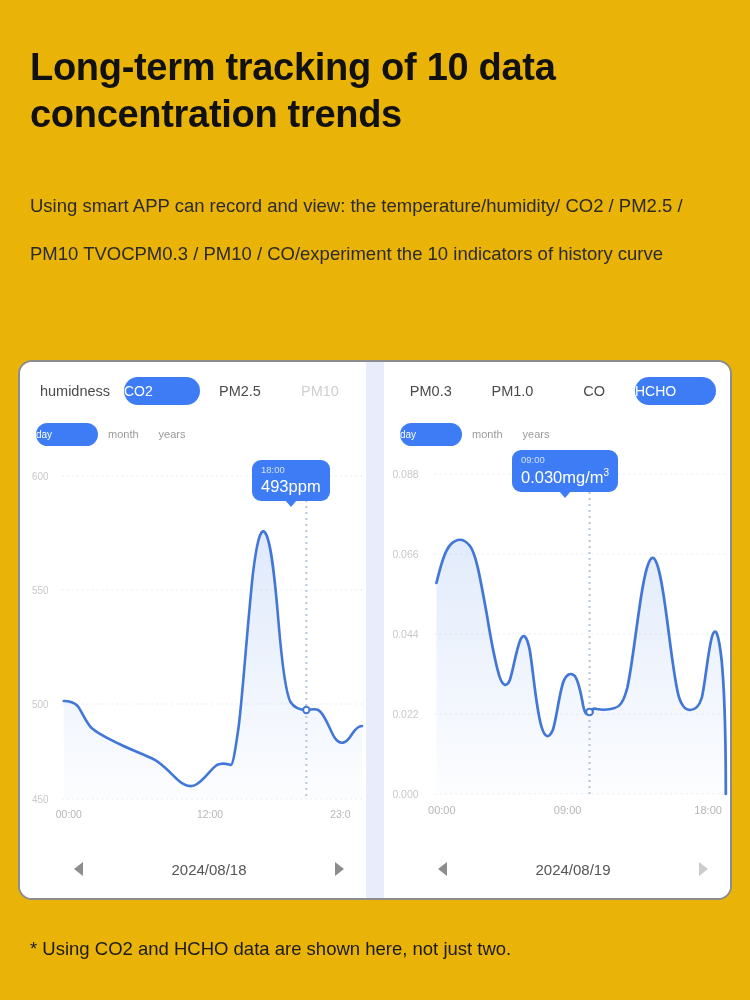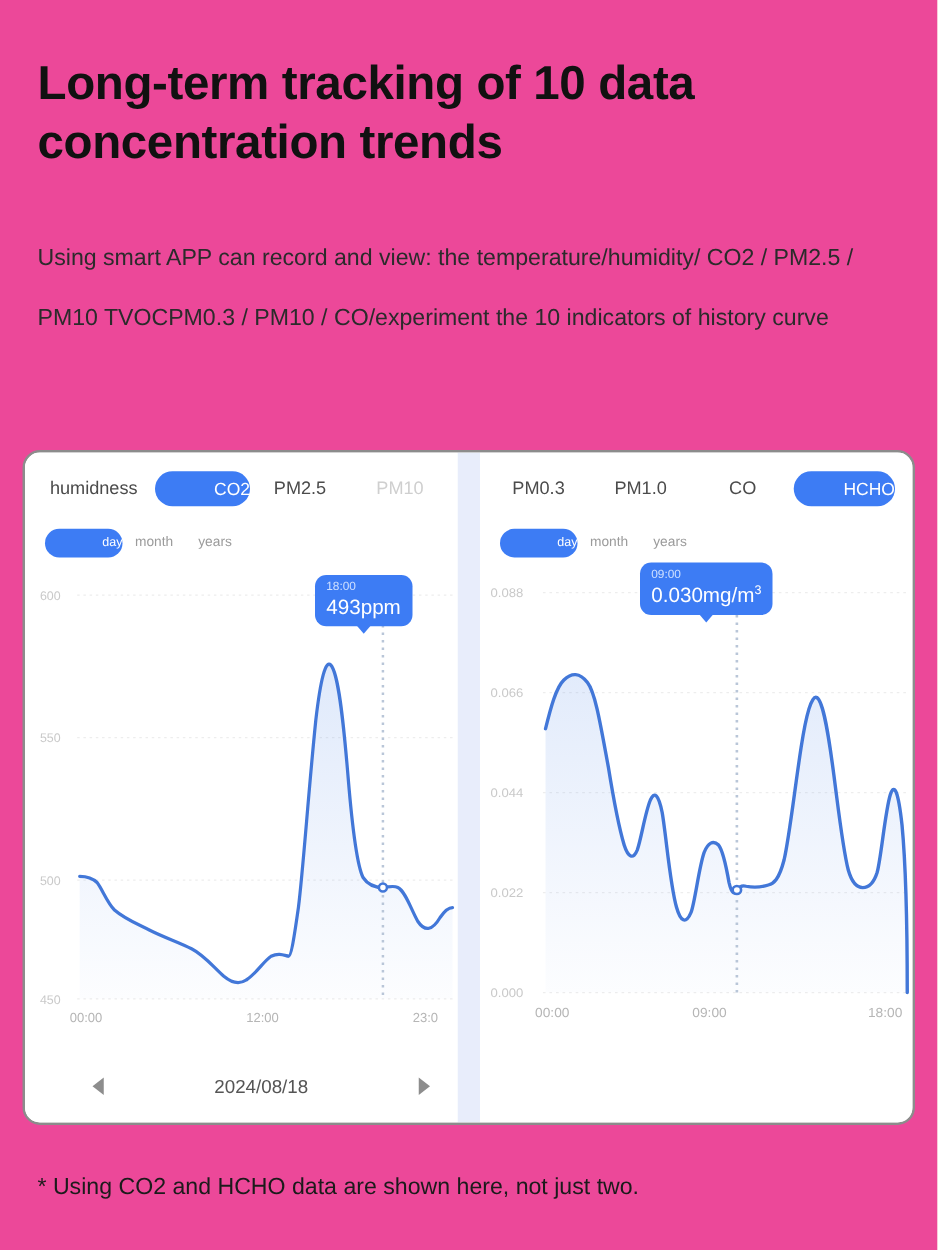--- a/index.html
+++ b/index.html
@@ -2,21 +2,21 @@
 <html><head>
 <meta charset="utf-8">
 <style>
   * { box-sizing: border-box; margin: 0; padding: 0; }
   html, body {
     width: 750px; height: 1000px;
     background: #fdf2ec;
     font-family: "Liberation Sans", sans-serif;
     overflow: hidden;
   }
-  .page { position: relative; width: 750px; height: 1000px; background: #ec4899; }
+  .page { position: relative; width: 750px; height: 1000px; background: #eab308; }
 
   .headline {
     position: absolute; left: 30px; top: 44px; width: 690px;
     font-size: 38px; line-height: 47px; font-weight: bold;
     color: #111111; letter-spacing: -0.3px;
   }
   .subtext {
     position: absolute; left: 30px; top: 182px; width: 680px;
     font-size: 18.5px; line-height: 48px; color: #2b2b2b;
   }
@@ -51,21 +51,21 @@
 
   .tab {
     font-size: 14.5px; color: #4b4b4b;
     text-align: center; white-space: nowrap;
     padding: 0 4px;
   }
   .tab.faded { color: #cfcfcf; }
   .pill {
     background: #3d7cf4; color: #ffffff;
     border-radius: 14px; padding: 6px 0;
-    font-size: 14px; text-align: right;
+    font-size: 14px; text-align: left;
     white-space: nowrap;
   }
   .pill.metric { min-width: 76px; }
   .pill.range  { min-width: 62px; font-size: 10px; }
   .range-tab { font-size: 11px; color: #9b9b9b; padding: 0 10px; }
 
   
   .chart { position: absolute; left: 0; right: 0; top: 92px; height: 380px; }
   .chart svg { display: block; width: 100%; height: 100%; }
   .ylab {
@@ -258,18 +258,23 @@
           <line class="marker-line" x1="196" y1="8" x2="196" y2="340"></line>
           <circle cx="196" cy="258" r="3.2" fill="#ffffff" stroke="#4277d8" stroke-width="2"></circle>
         </svg>
       </div>
 
       <div class="tooltip" style="left:128px; top:88px;">
         <span class="t-time">09:00</span>
         <span class="t-val"><span>0.030mg/m</span><sup>3</sup></span>
       </div>
 
+      <div class="datenav">
+        <div class="arrow left"></div>
+        <div class="date">2024/08/19</div>
+        <div class="arrow dim right"></div>
+      </div>
     </div>
 
   </div>
 
   <div class="footnote">* Using CO2 and HCHO data are shown here, not just two.</div>
 </div>
 
 </body></html>

